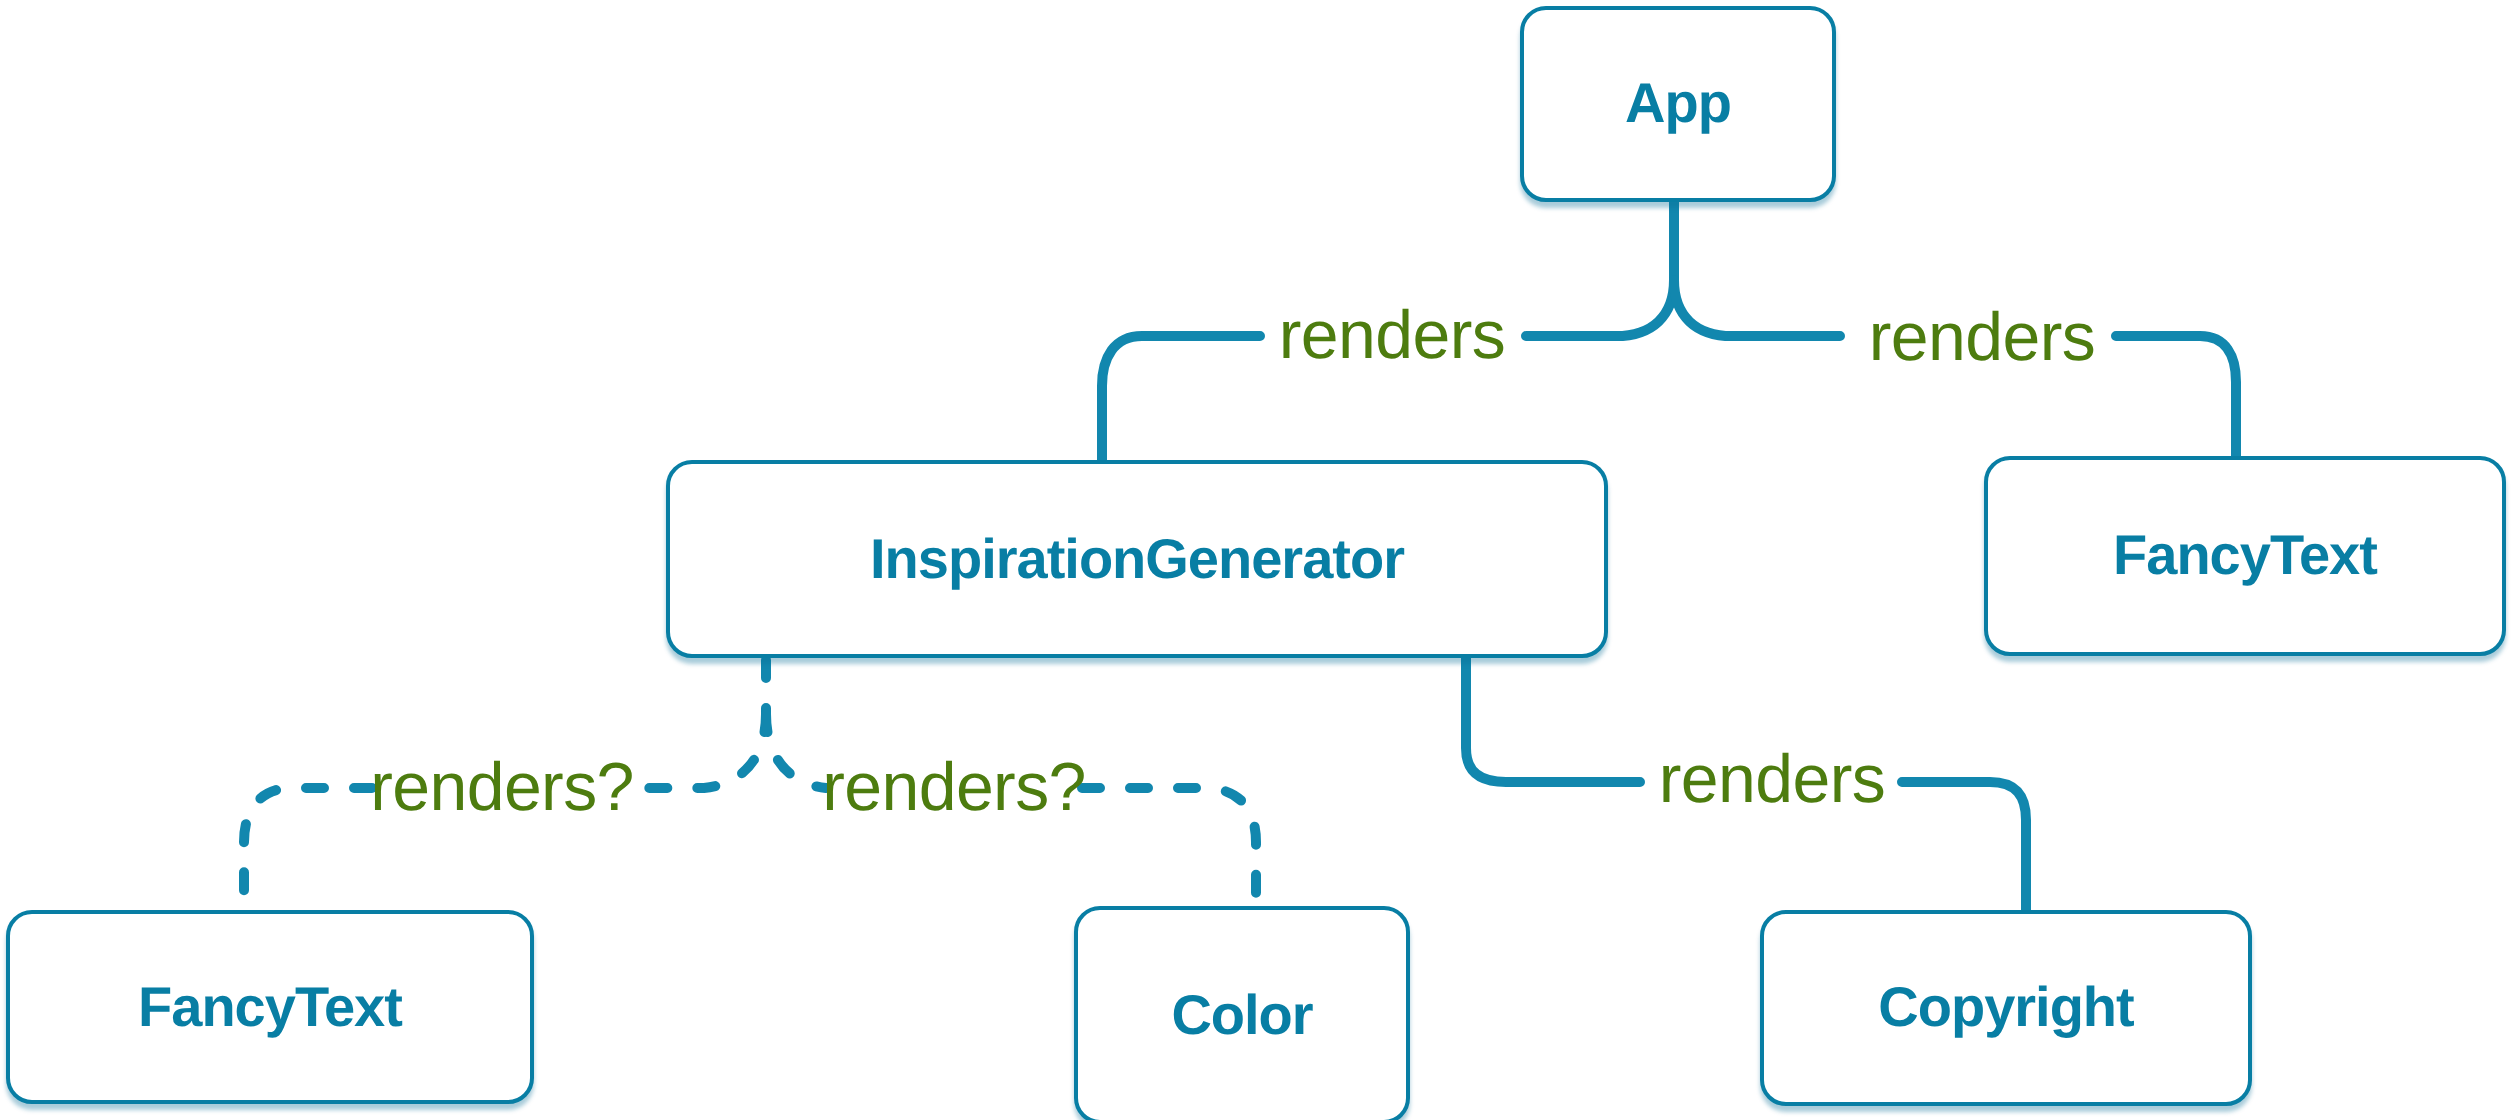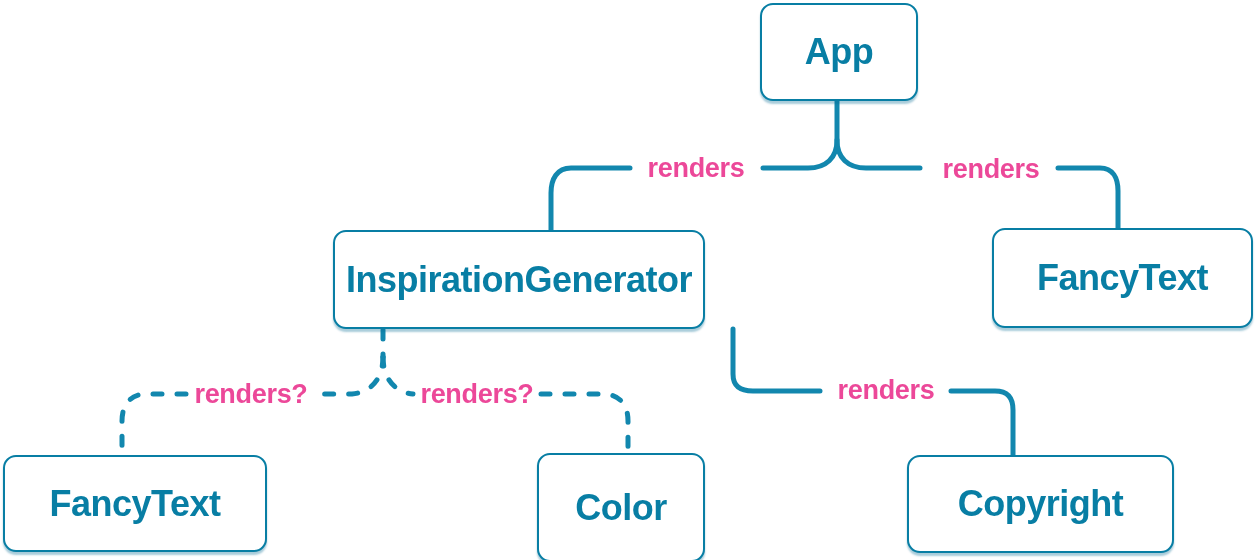--- a/index.html
+++ b/index.html
@@ -27,31 +27,31 @@
     background: #ffffff;
     border: 2.5px solid #087ea4;
     border-radius: 13px;
     display: flex;
     align-items: center;
     justify-content: center;
     box-shadow: 0 3px 2px rgba(10, 110, 148, 0.35);
   }
   .node-label {
     color: #087ea4;
-    font-size: 36px;
+    font-size: 28px;
     font-weight: 600;
     letter-spacing: -0.5px;
     white-space: nowrap;
   }
   .edge-label {
     position: absolute;
     transform: translate(-50%, -50%);
-    color: #ec4899;
-    font-size: 27px;
-    font-weight: 700;
+    color: #4d7c0f;
+    font-size: 34px;
+    font-weight: 400;
     letter-spacing: -0.3px;
     white-space: nowrap;
     line-height: 1;
   }
 </style>
 </head>
 <body>
 
 <div id="diagram">
 
@@ -78,33 +78,33 @@
   <span class="edge-label" style="left:696px; top:168px;">renders</span>
   <span class="edge-label" style="left:991px; top:169px;">renders</span>
   <span class="edge-label" style="left:251px; top:394px;">renders?</span>
   <span class="edge-label" style="left:477px; top:394px;">renders?</span>
   <span class="edge-label" style="left:886px; top:390px;">renders</span>
 
   <div class="node" style="left:760px; top:3px; width:158px; height:98px;">
     <span class="node-label">App</span>
   </div>
 
-  <div class="node" style="left:333px; top:230px; width:372px; height:99px;">
+  <div class="node" style="left:333px; top:230px; width:471px; height:99px;">
     <span class="node-label">InspirationGenerator</span>
   </div>
 
   <div class="node" style="left:992px; top:228px; width:261px; height:100px;">
     <span class="node-label">FancyText</span>
   </div>
 
   <div class="node" style="left:3px; top:455px; width:264px; height:97px;">
     <span class="node-label">FancyText</span>
   </div>
 
   <div class="node" style="left:537px; top:453px; width:168px; height:109px;">
     <span class="node-label">Color</span>
   </div>
 
-  <div class="node" style="left:880px; top:455px; width:267px; height:98px;margin-left:27px;">
+  <div class="node" style="left:880px; top:455px; width:246px; height:98px;">
     <span class="node-label">Copyright</span>
   </div>
 
 </div>
 
 </body></html>

